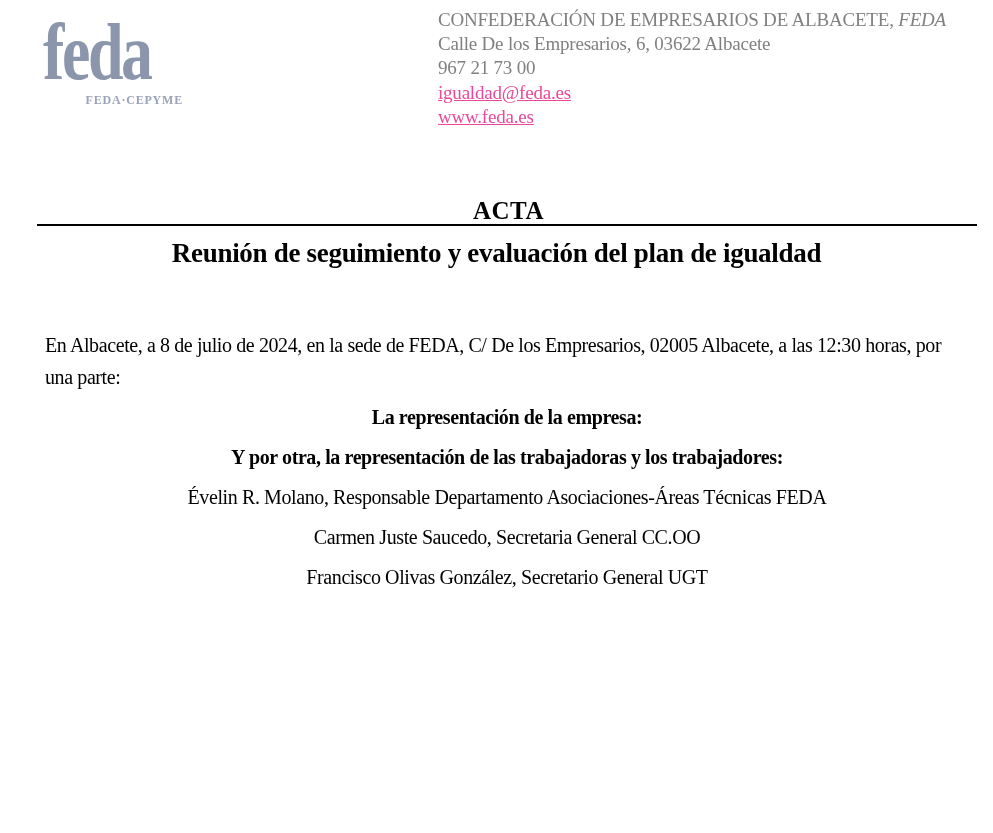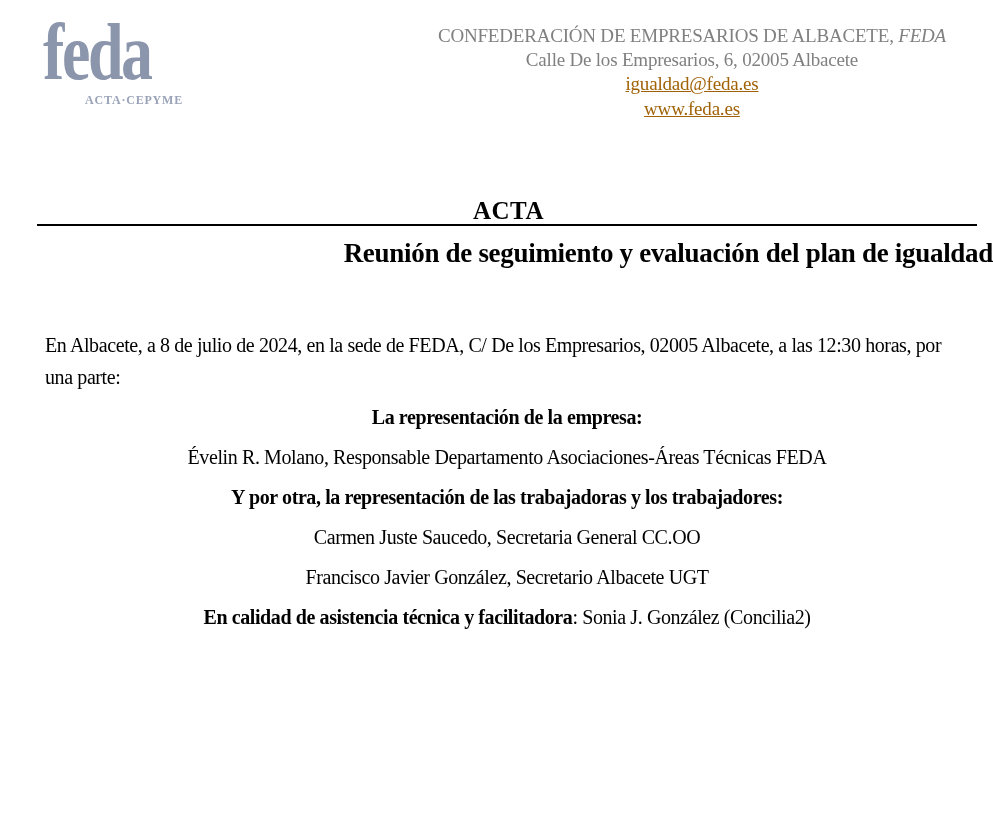--- a/index.html
+++ b/index.html
@@ -39,31 +39,31 @@
     font-size: 12px;
     font-weight: bold;
     letter-spacing: 0.8px;
     color: #9AA3B8;
     white-space: nowrap;
   }
 
   
   .contact {
     position: absolute;
-    top: 24px;
+    top: 8px;
     right: 47px;
-    text-align: center;
+    text-align: left;
     font-size: 19px;
     line-height: 24.2px;
     color: #808080;
     letter-spacing: -0.2px;
   }
   .contact .org-italic { font-style: italic; }
   .contact a, .contact .link {
-    color: #a16207;
+    color: #ec4899;
     text-decoration: underline;
     cursor: pointer;
   }
   .contact div { white-space: nowrap; }
 
   
   .doc-title {
     position: absolute;
     top: 197px;
     left: 12px;
@@ -80,21 +80,21 @@
     left: 37px;
     width: 940px;
     border: 0;
     border-top: 2px solid #000000;
   }
   .doc-subtitle {
     position: absolute;
     top: 238px;
     left: 0;
     width: 100%;
-    text-align: right;
+    text-align: center;
     font-size: 27px;
     font-weight: bold;
     letter-spacing: -0.3px;
     color: #000000;
   }
 
   
   .body-block {
     position: absolute;
     top: 321px;
@@ -112,40 +112,40 @@
   .mt-section-b { margin-top: 48px; }
   .bold-lead { font-weight: bold; }
 </style>
 </head>
 <body>
 
 <div class="page">
 
   <div class="logo">
     <span class="logo-wordmark">feda</span>
-    <span class="logo-tagline">ACTA·CEPYME</span>
+    <span class="logo-tagline">FEDA·CEPYME</span>
   </div>
 
   <div class="contact">
     <div><span>CONFEDERACIÓN DE EMPRESARIOS DE ALBACETE, </span><span class="org-italic">FEDA</span></div>
-    <div>Calle De los Empresarios, 6, 02005 Albacete</div>
+    <div>Calle De los Empresarios, 6, 03622 Albacete</div>
+    <div>967 21 73 00</div>
     <div><span class="link">igualdad@feda.es</span></div>
     <div><span class="link">www.feda.es</span></div>
   </div>
 
   <div class="doc-title">ACTA</div>
   <hr class="title-divider">
   <div class="doc-subtitle">Reunión de seguimiento y evaluación del plan de igualdad</div>
 
   <div class="body-block">
     <p class="para">En Albacete, a 8 de julio de 2024, en la sede de FEDA, C/ De los Empresarios, 02005 Albacete, a las 12:30 horas, por una parte:</p>
 
     <p class="para section-head mt-section-a">La representación de la empresa:</p>
+    <p class="para section-head mt-section-b">Y por otra, la representación de las trabajadoras y los trabajadores:</p>
+
     <p class="para">Évelin R. Molano, Responsable Departamento Asociaciones-Áreas Técnicas FEDA</p>
+    <p class="para">Carmen Juste Saucedo, Secretaria General CC.OO</p>
+    <p class="para">Francisco Olivas González, Secretario General UGT</p>
 
-    <p class="para section-head mt-section-b">Y por otra, la representación de las trabajadoras y los trabajadores:</p>
-    <p class="para">Carmen Juste Saucedo, Secretaria General CC.OO</p>
-    <p class="para">Francisco Javier González, Secretario Albacete UGT</p>
-
-    <p class="para mt-section-b"><span class="bold-lead">En calidad de asistencia técnica y facilitadora</span><span>: Sonia J. González (Concilia2)</span></p>
   </div>
 
 </div>
 
 </body></html>

